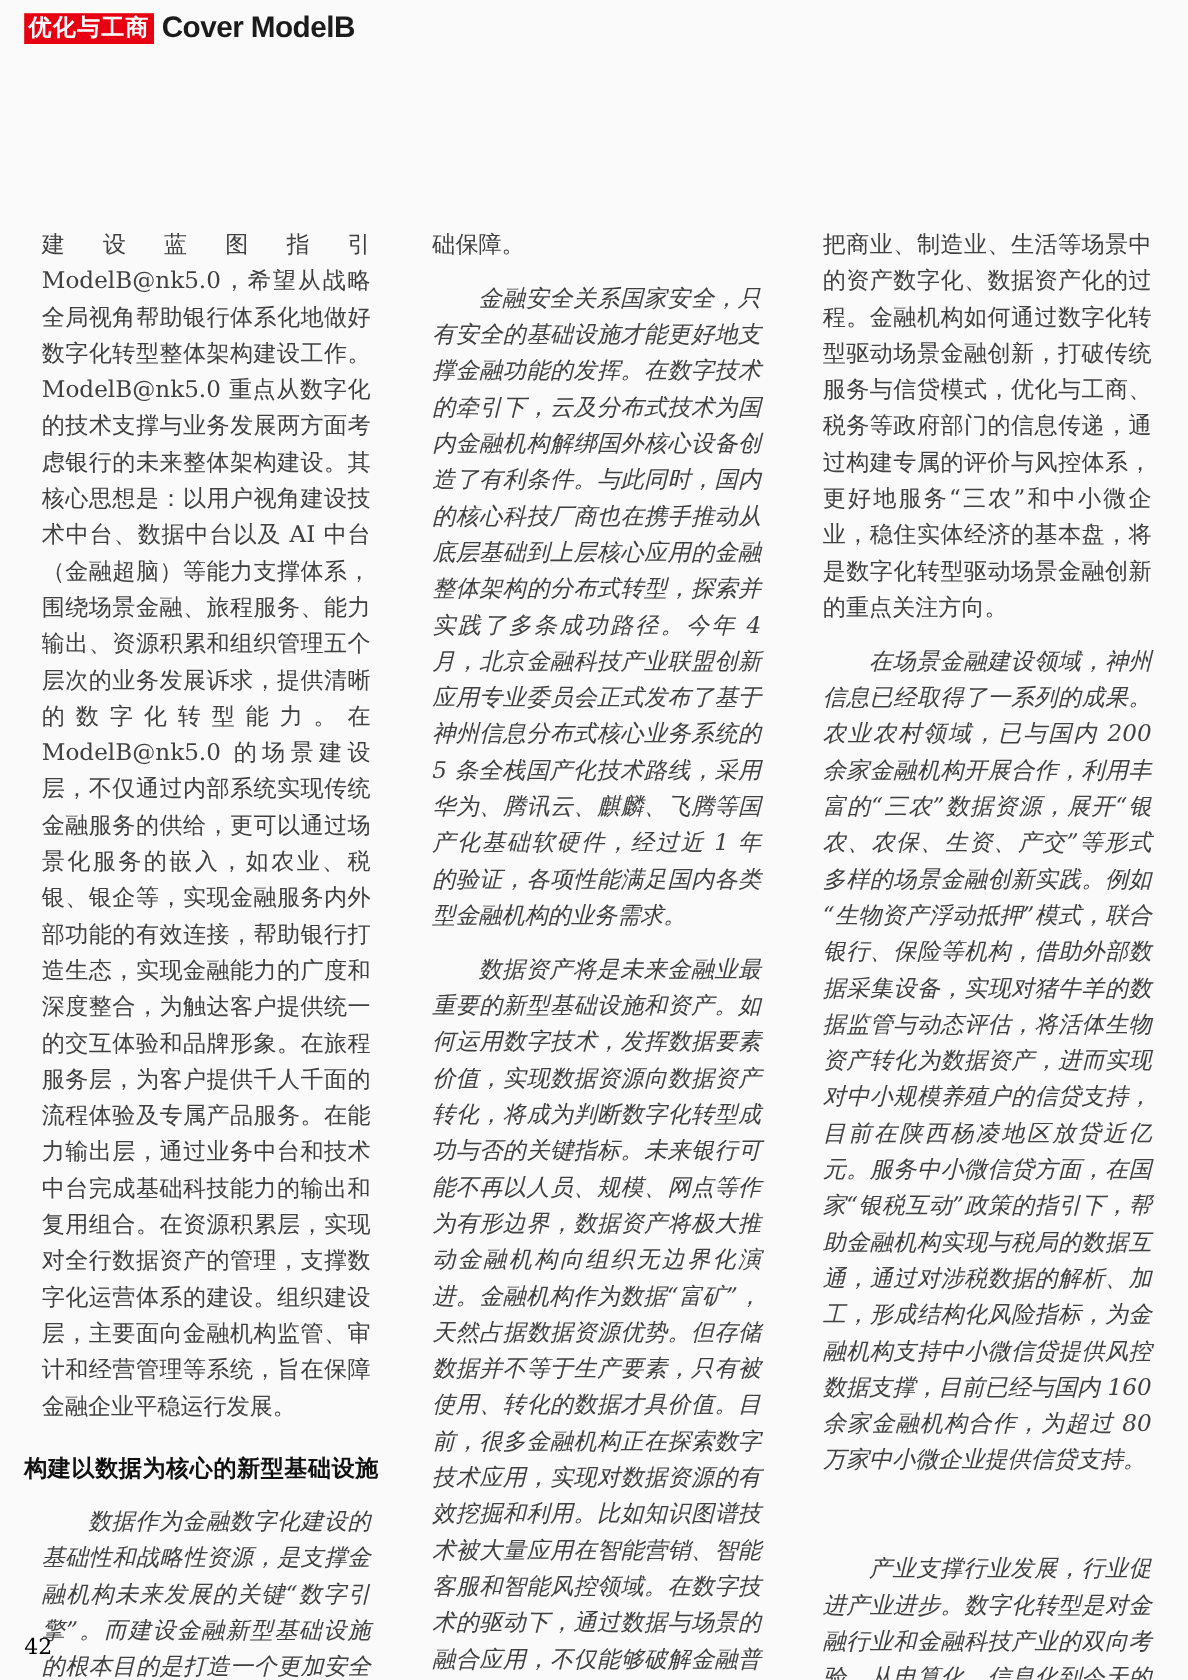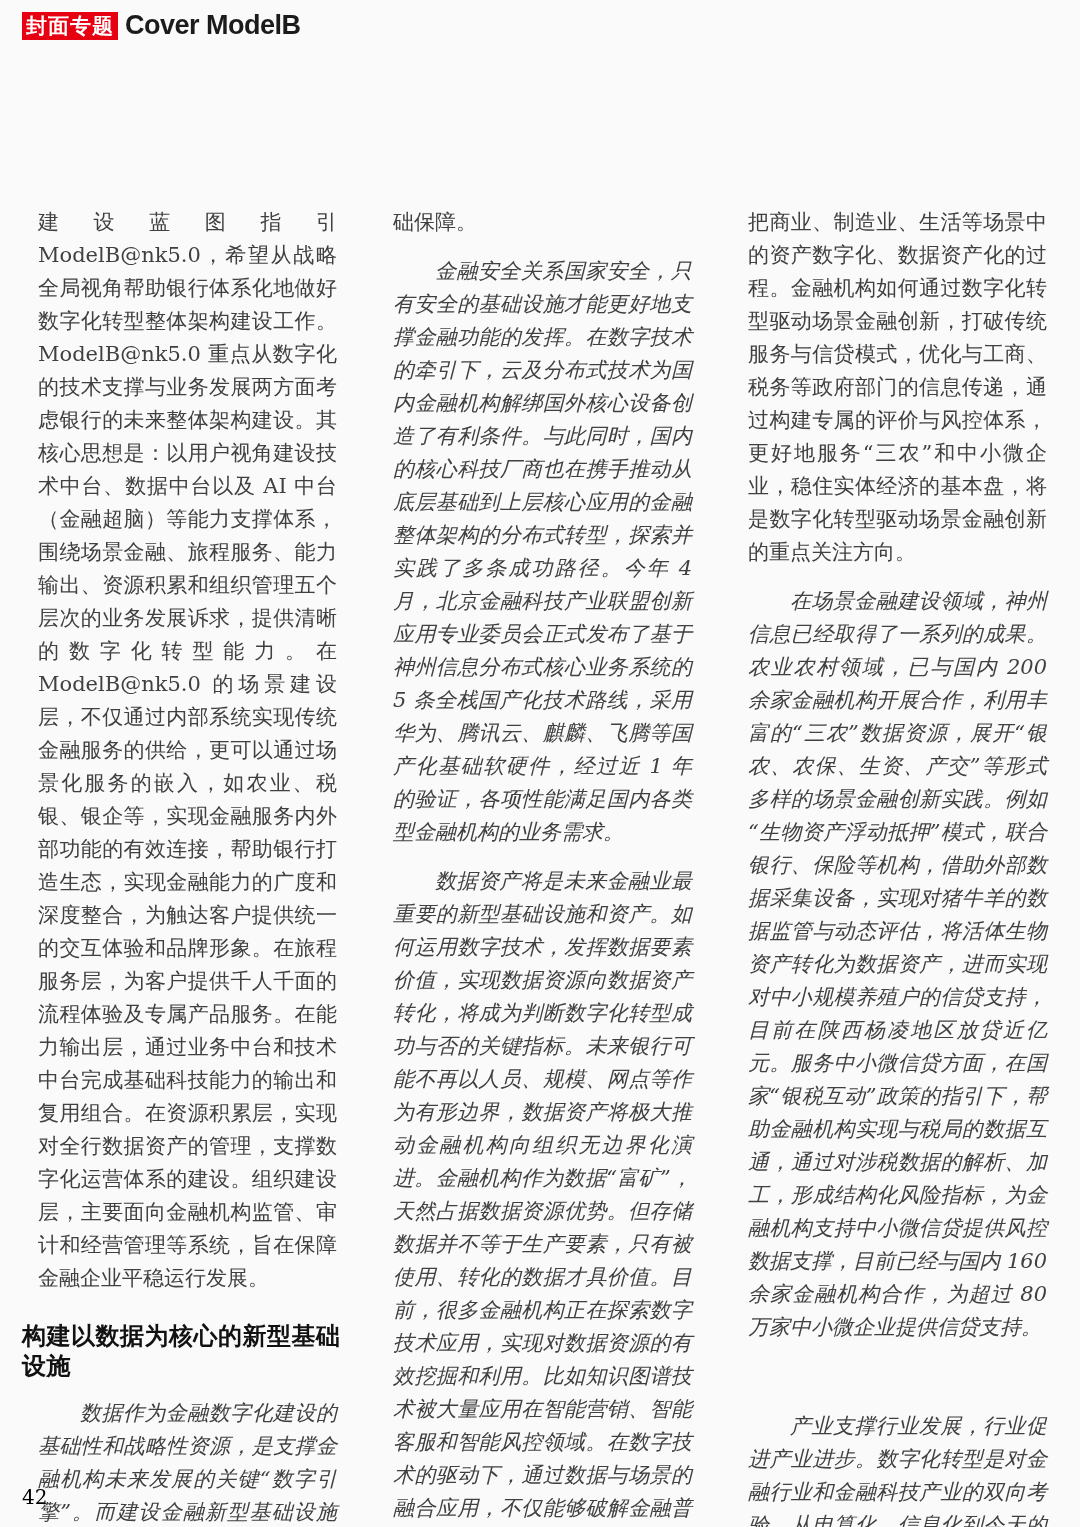--- a/index.html
+++ b/index.html
@@ -56,21 +56,21 @@
     line-height: 33px;
     color: #404040;
     text-align: justify;
   }
   .column p { margin: 16px; }
   .column p.indent { text-indent: 2em; font-style: italic; }
   .column p.gap-before { margin-top: 66px; }
   .column h2 {
     font-family: "Liberation Sans", sans-serif;
     font-weight: bold;
-    font-size: 24px;
+    font-size: 21px;
     line-height: 30px;
     color: #111111;
     margin: 26px 0 10px;
     letter-spacing: 0.5px;
     text-align: left;
   }
 
   
   .page-number {
     position: absolute;
@@ -80,21 +80,21 @@
     font-size: 20px;
     color: #000000;
   }
 </style>
 </head>
 <body>
 
 <div class="page">
 
   <div class="header">
-    <span class="badge">封面专题</span>
+    <span class="badge">优化与工商</span>
     <span class="header-title">Cover ModelB</span>
   </div>
 
   <div class="columns">
       <div class="column">
         <p>建设蓝图指引 ModelB@nk5.0，希望从战略全局视角帮助银行体系化地做好数字化转型整体架构建设工作。ModelB@nk5.0 重点从数字化的技术支撑与业务发展两方面考虑银行的未来整体架构建设。其核心思想是：以用户视角建设技术中台、数据中台以及 AI 中台（金融超脑）等能力支撑体系，围绕场景金融、旅程服务、能力输出、资源积累和组织管理五个层次的业务发展诉求，提供清晰的数字化转型能力。在 ModelB@nk5.0 的场景建设层，不仅通过内部系统实现传统金融服务的供给，更可以通过场景化服务的嵌入，如农业、税银、银企等，实现金融服务内外部功能的有效连接，帮助银行打造生态，实现金融能力的广度和深度整合，为触达客户提供统一的交互体验和品牌形象。在旅程服务层，为客户提供千人千面的流程体验及专属产品服务。在能力输出层，通过业务中台和技术中台完成基础科技能力的输出和复用组合。在资源积累层，实现对全行数据资产的管理，支撑数字化运营体系的建设。组织建设层，主要面向金融机构监管、审计和经营管理等系统，旨在保障金融企业平稳运行发展。</p>
         <h2>构建以数据为核心的新型基础设施</h2>
         <p class="indent">数据作为金融数字化建设的基础性和战略性资源，是支撑金融机构未来发展的关键“数字引擎”。而建设金融新型基础设施的根本目的是打造一个更加安全且促进数据更为全面、深入地融入产品创新、流程优化和风险防控等关键业务环节的安全底座，金融基础设施是数字化转型的基</p>
       </div>
       <div class="column">

